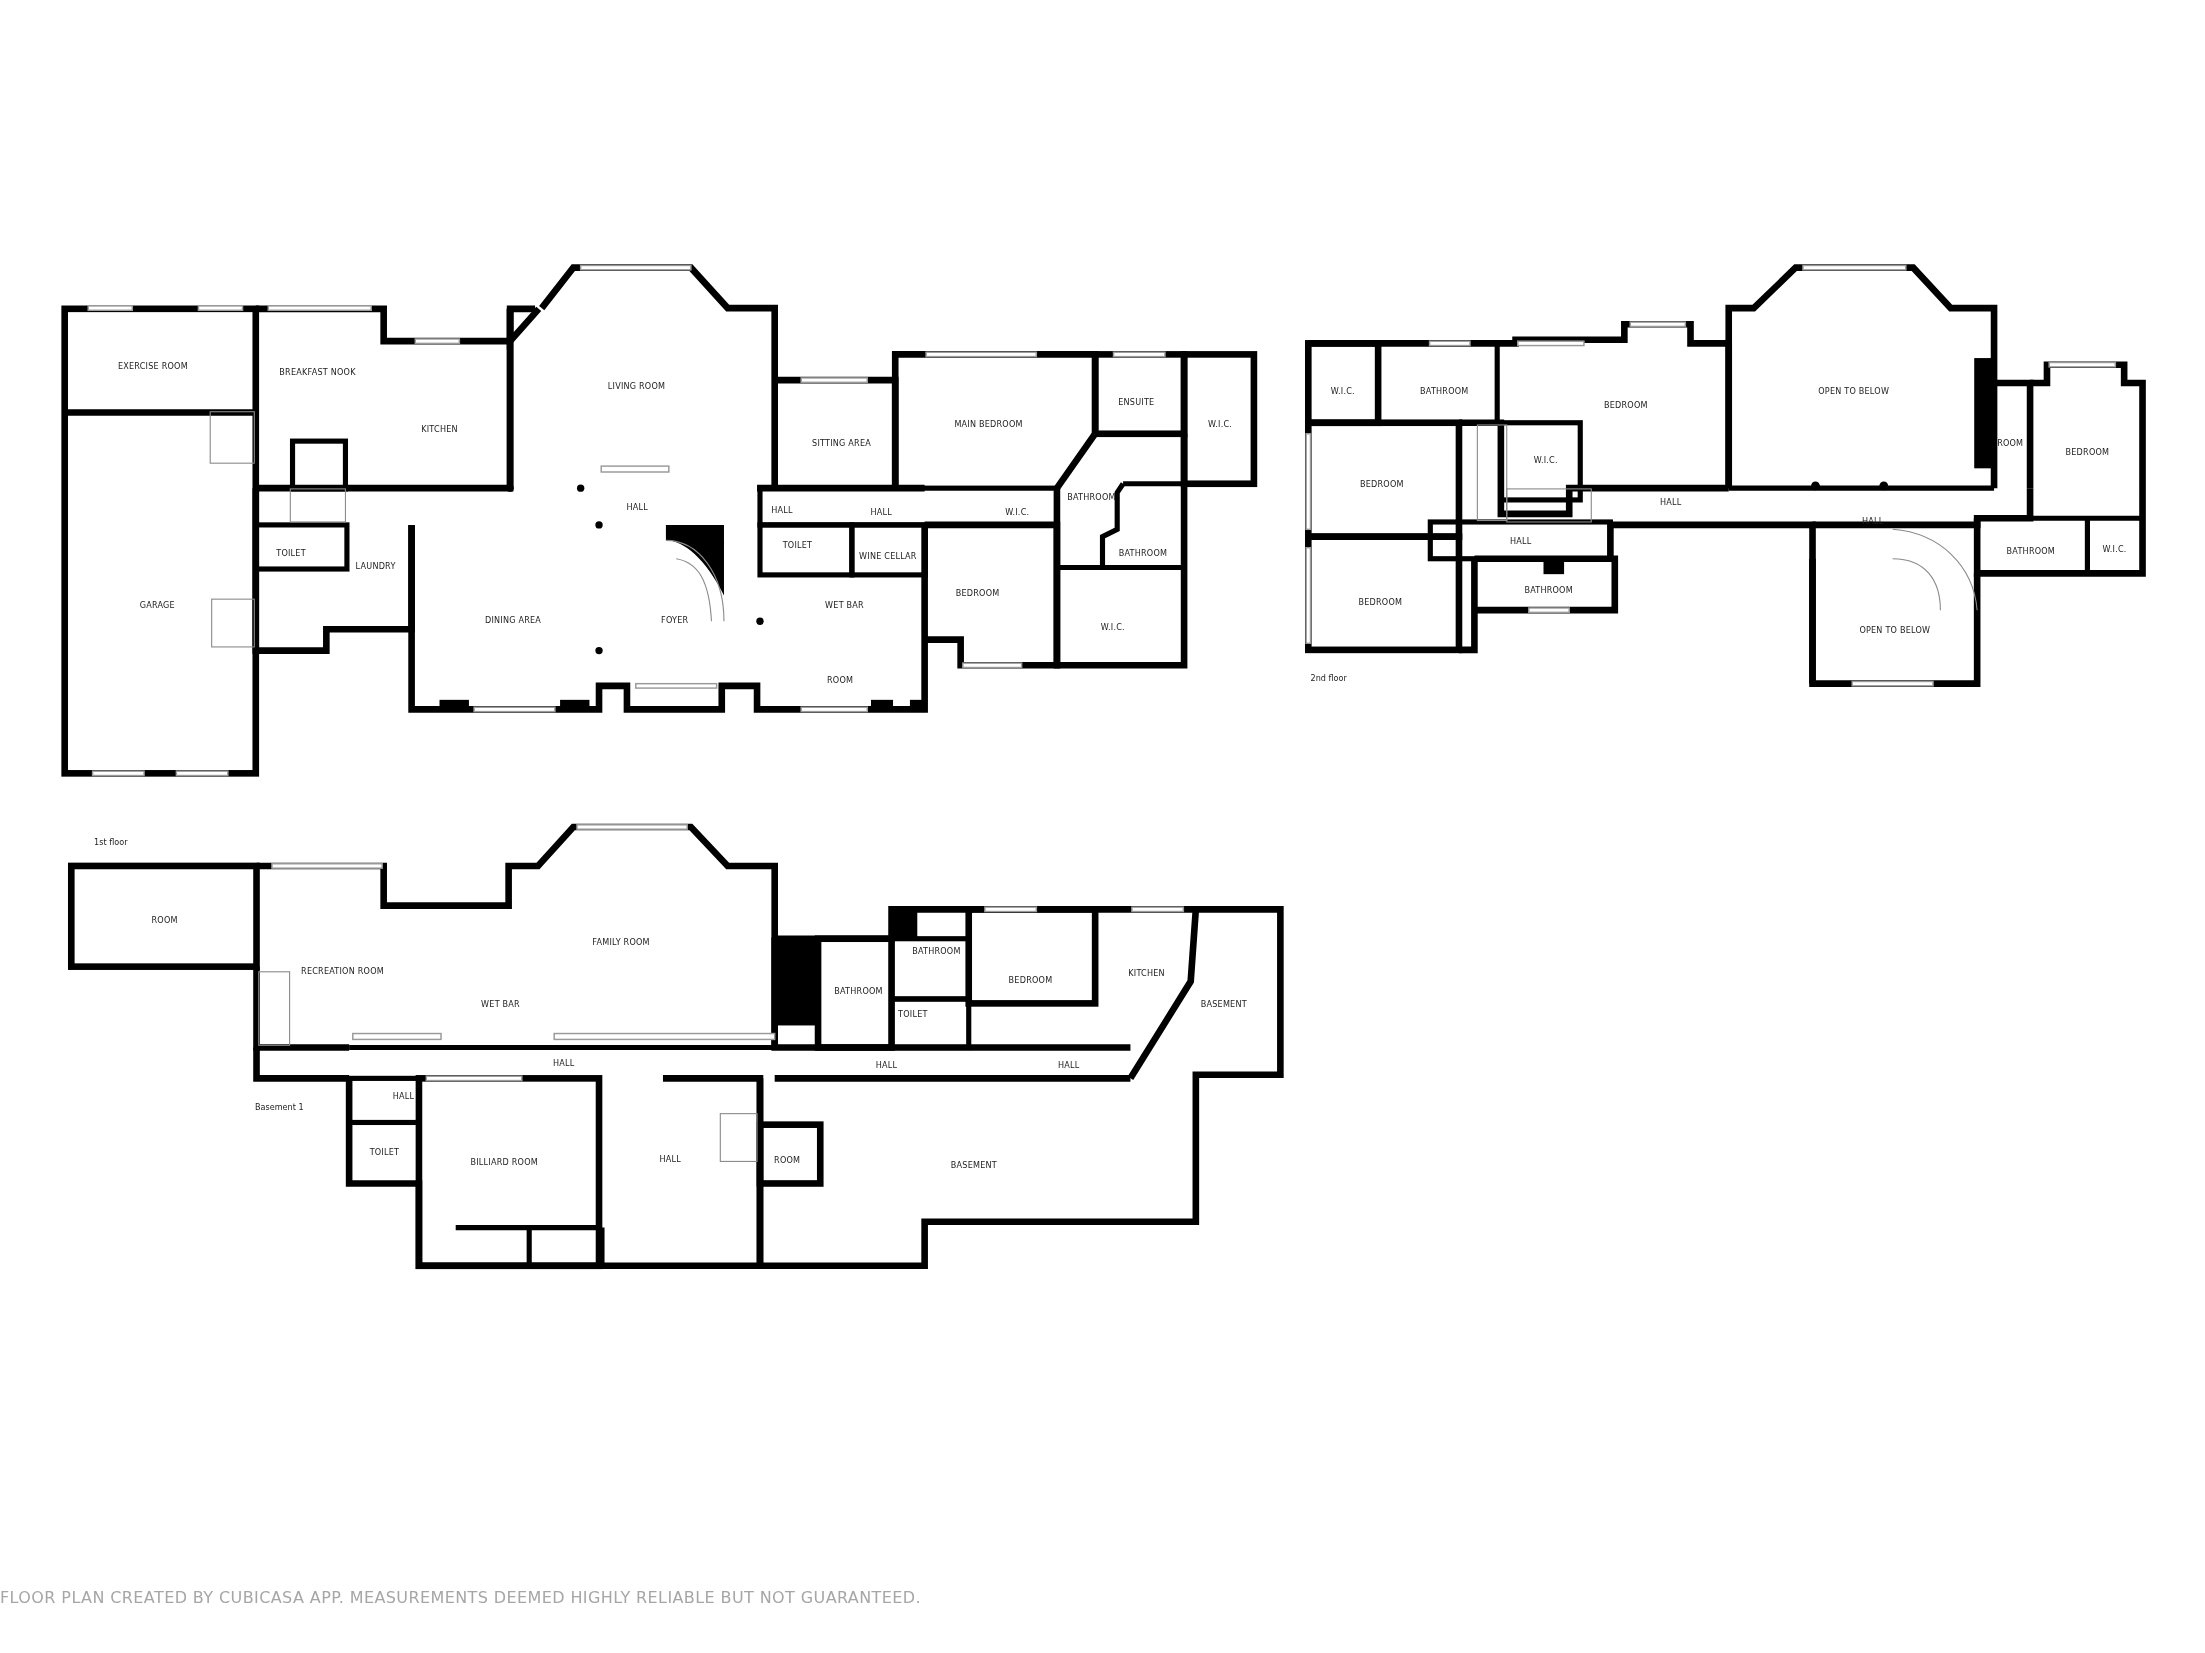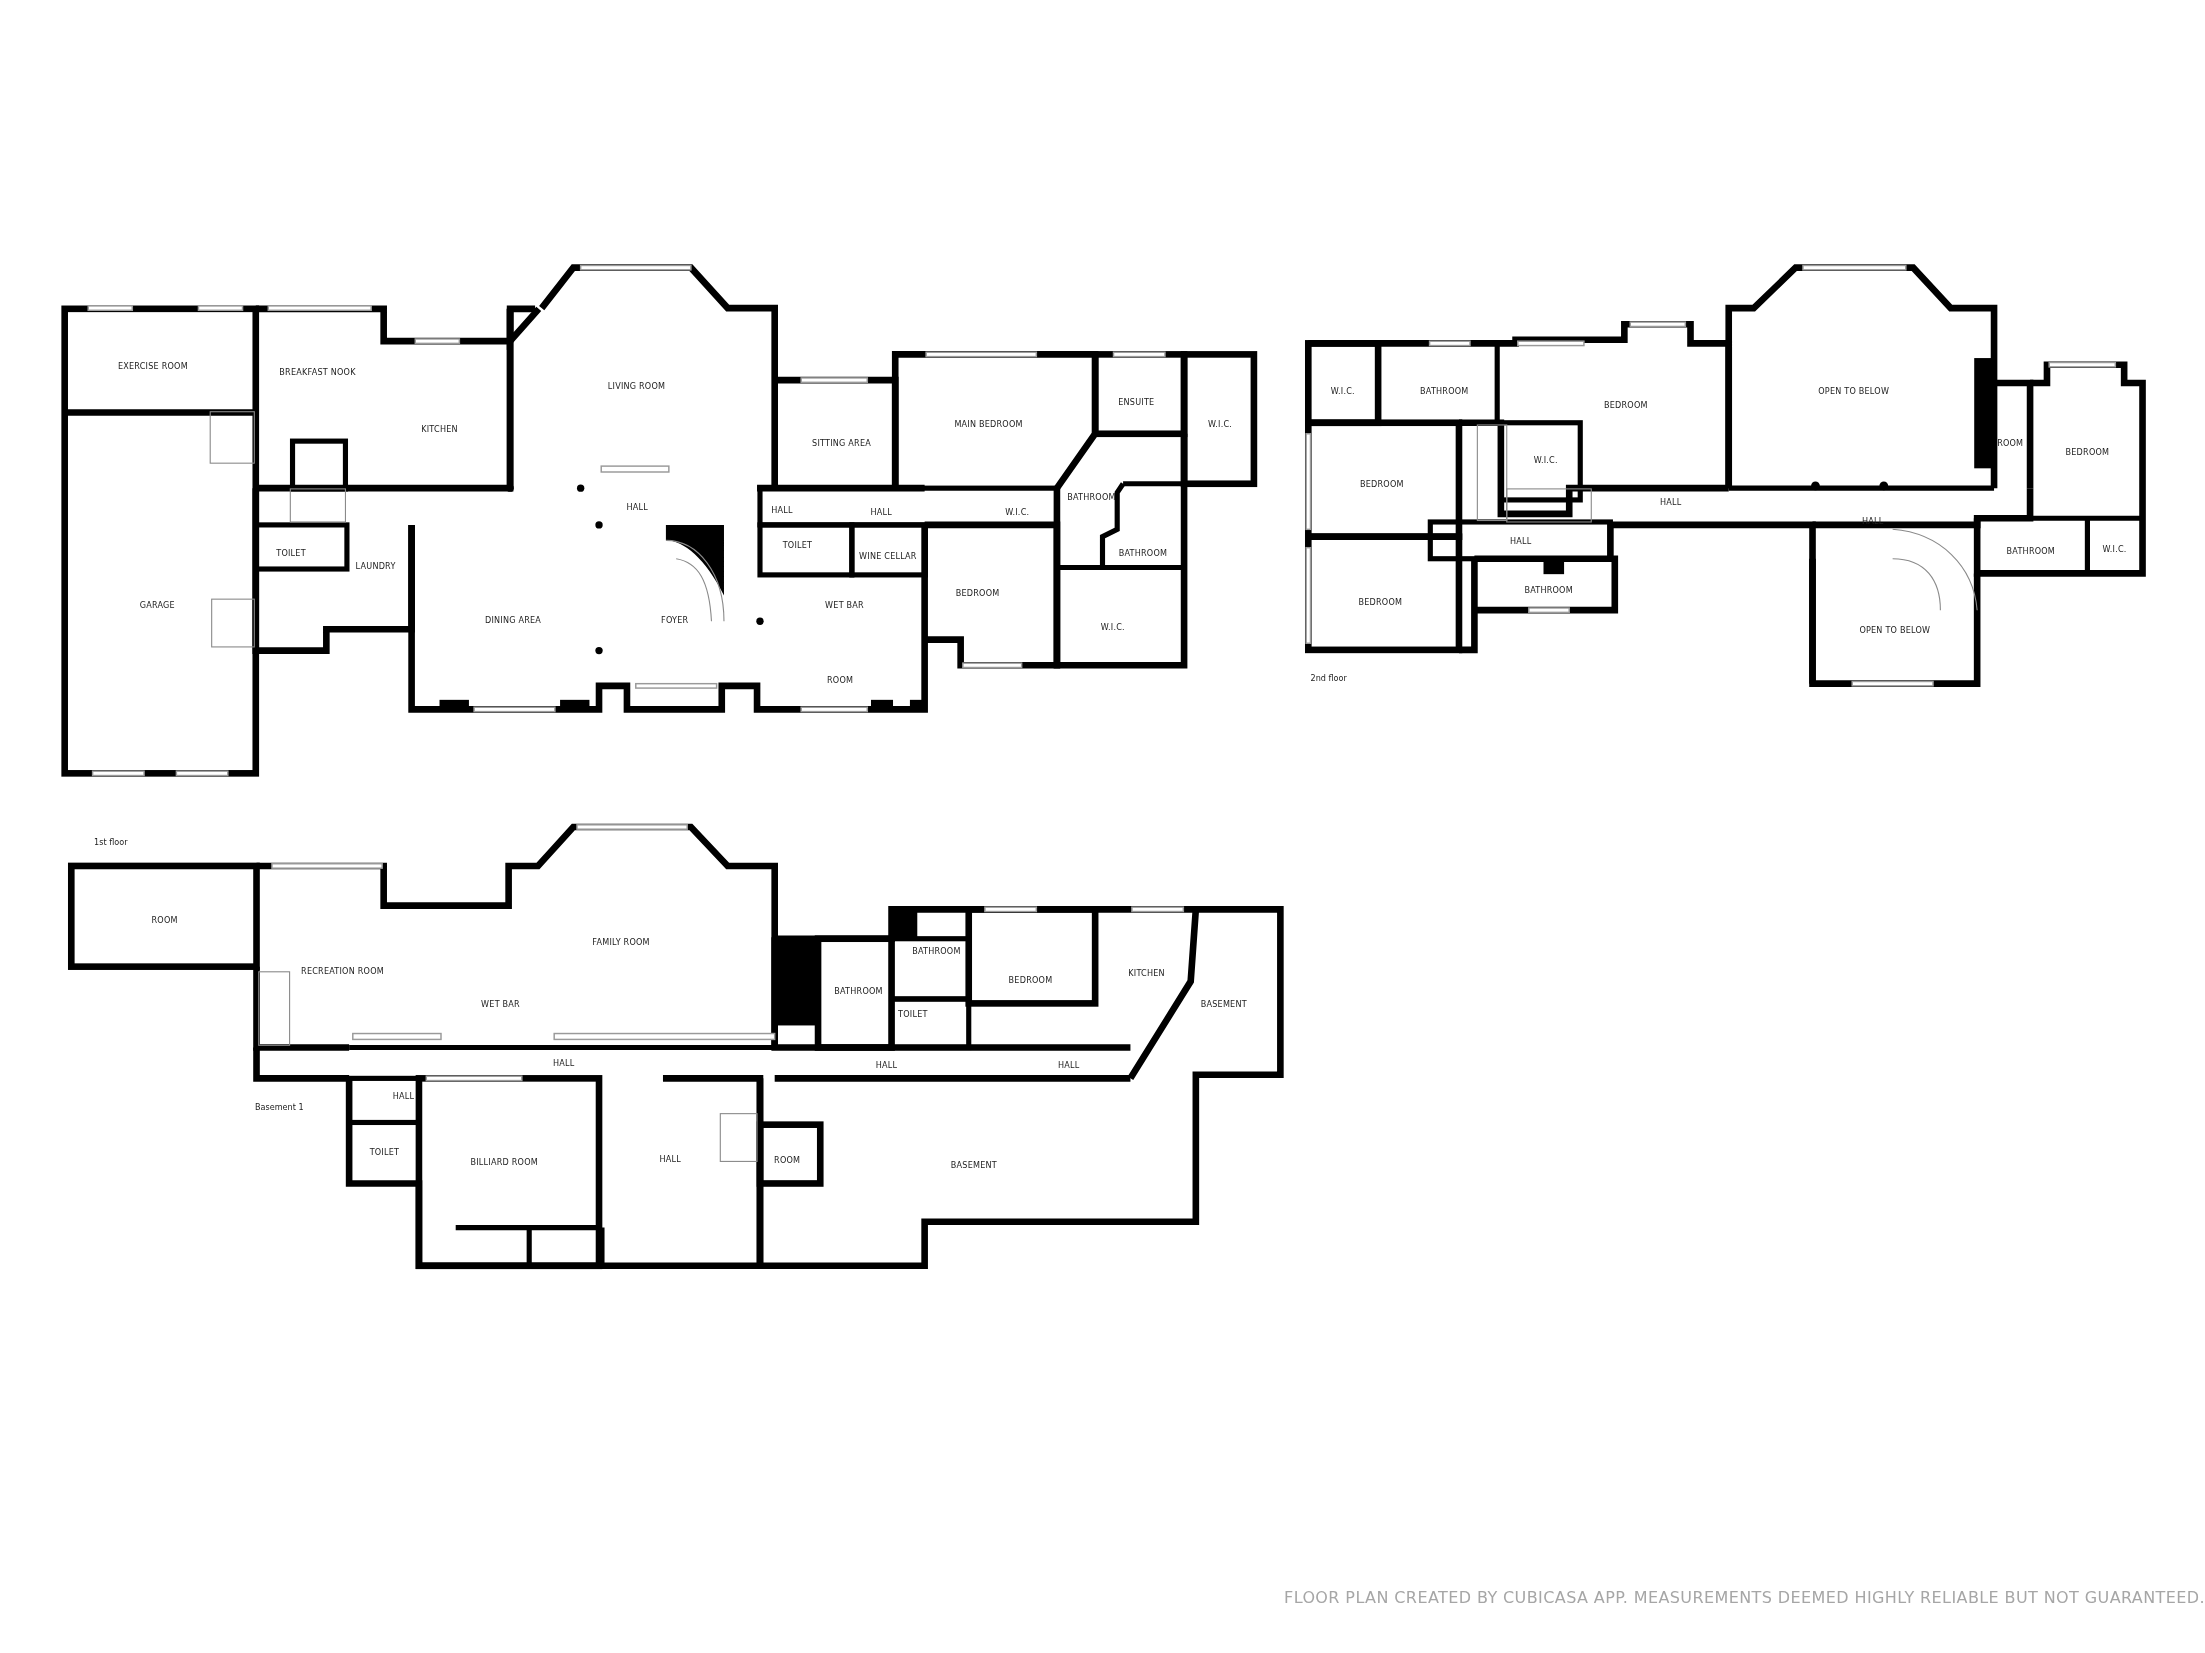--- a/index.html
+++ b/index.html
@@ -5,21 +5,21 @@
   html,body{margin:0;padding:0;background:#ffffff;}
   body{width:2205px;height:1654px;overflow:hidden;position:relative;font-family:"DejaVu Sans",sans-serif;}
   #plan{position:absolute;left:0;top:0;width:2205px;height:1654px;}
   .wall{fill:none;stroke:#000;stroke-width:9;stroke-linejoin:miter;}
   .wall-thin{fill:none;stroke:#000;stroke-width:7;}
   .solid{fill:#000;}
   .win{fill:#fff;stroke:#9a9a9a;stroke-width:2;}
   .stair{fill:none;stroke:#8a8a8a;stroke-width:1.5;}
   .room-label{font-family:"DejaVu Sans",sans-serif;font-size:11px;fill:#222;text-anchor:middle;dominant-baseline:middle;letter-spacing:0.3px;}
   .floor-label{font-family:"DejaVu Sans",sans-serif;font-size:11px;fill:#222;}
-  .footer{position:absolute;left:0;top:1588px;width:2205px;text-align:right;font-family:"DejaVu Sans",sans-serif;font-size:16px;color:#a6a6a6;letter-spacing:0.4px;}
+  .footer{position:absolute;left:0;top:1588px;width:2205px;text-align:left;font-family:"DejaVu Sans",sans-serif;font-size:16px;color:#a6a6a6;letter-spacing:0.4px;}
 </style>
 </head>
 <body>
 
 <svg id="plan" viewBox="0 0 3000 2250" xmlns="http://www.w3.org/2000/svg">
 
   <g>
 
     <rect class="wall" x="88" y="420" width="260" height="632"></rect>
     <line class="wall" x1="88" y1="561" x2="348" y2="561"></line>

